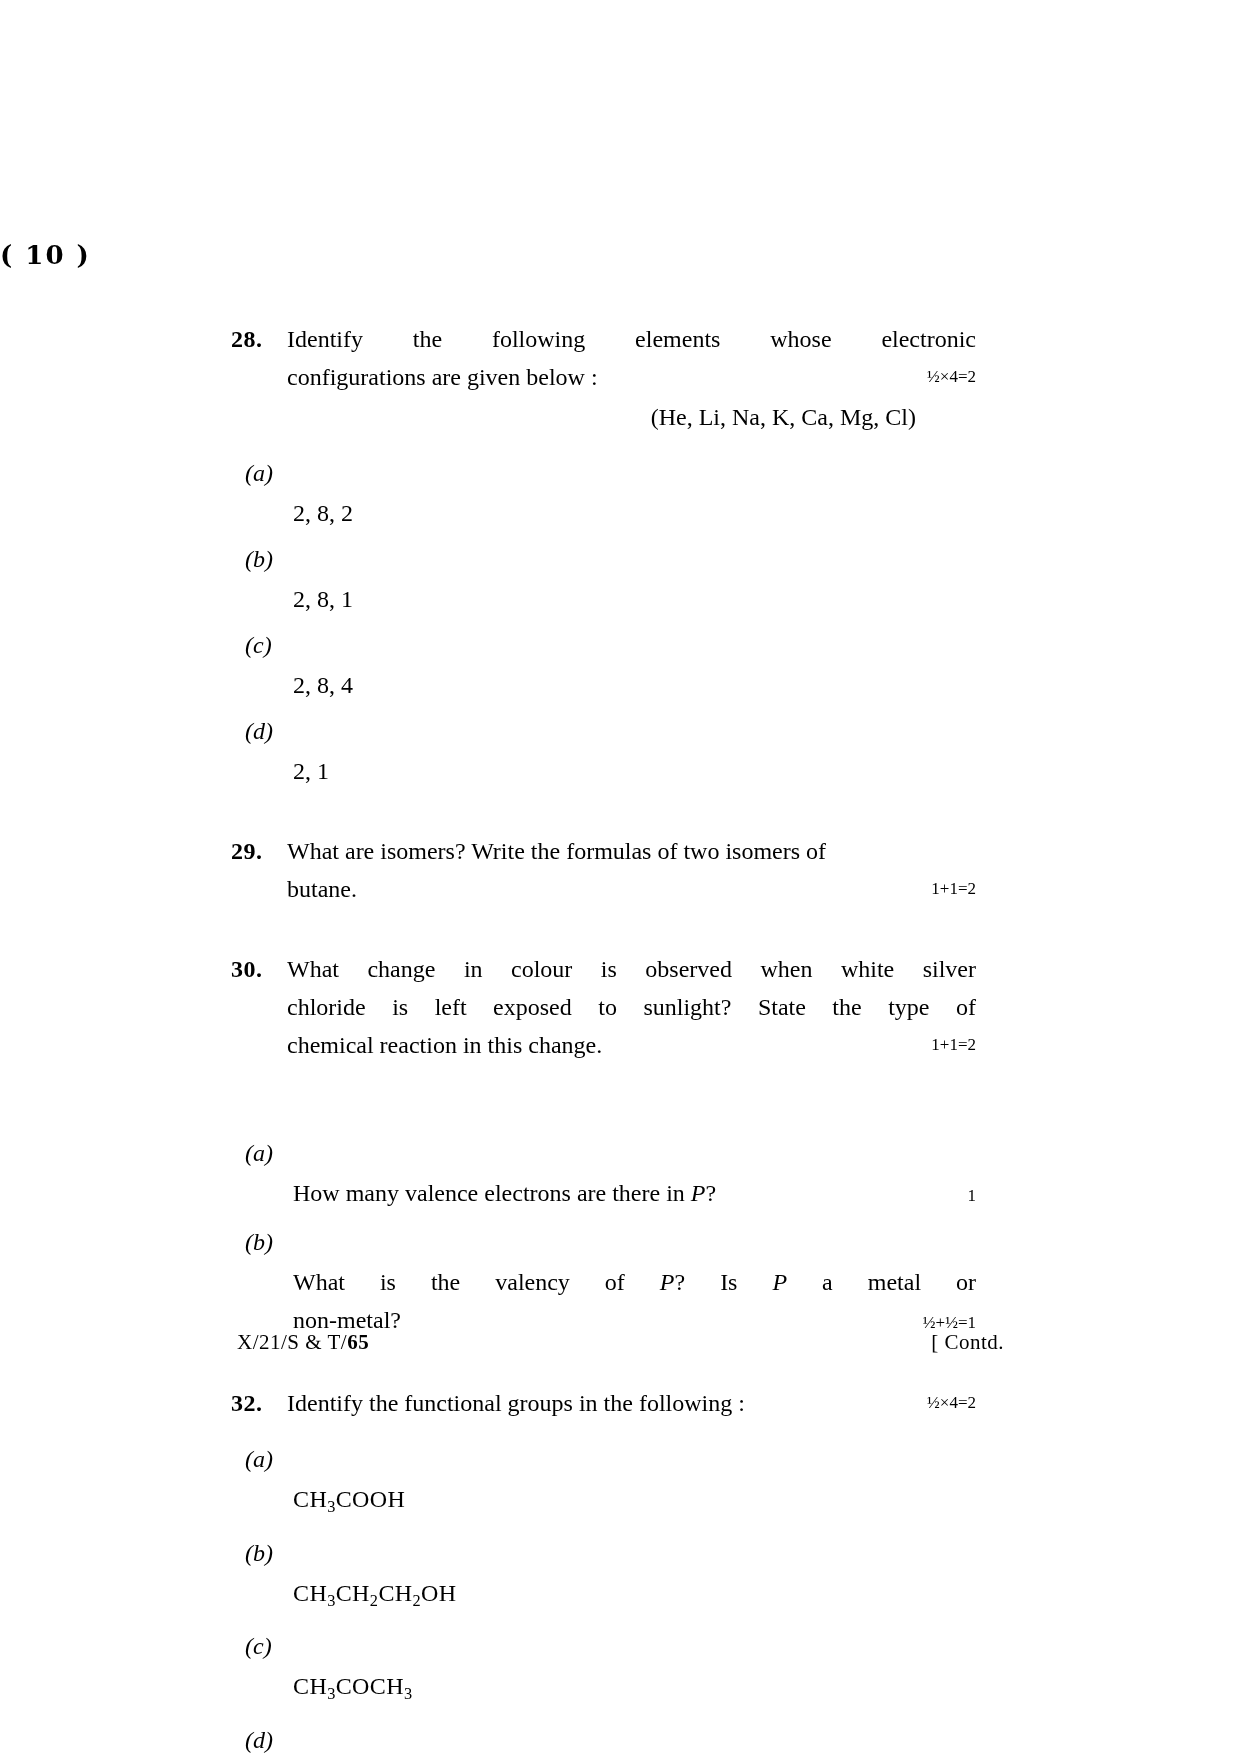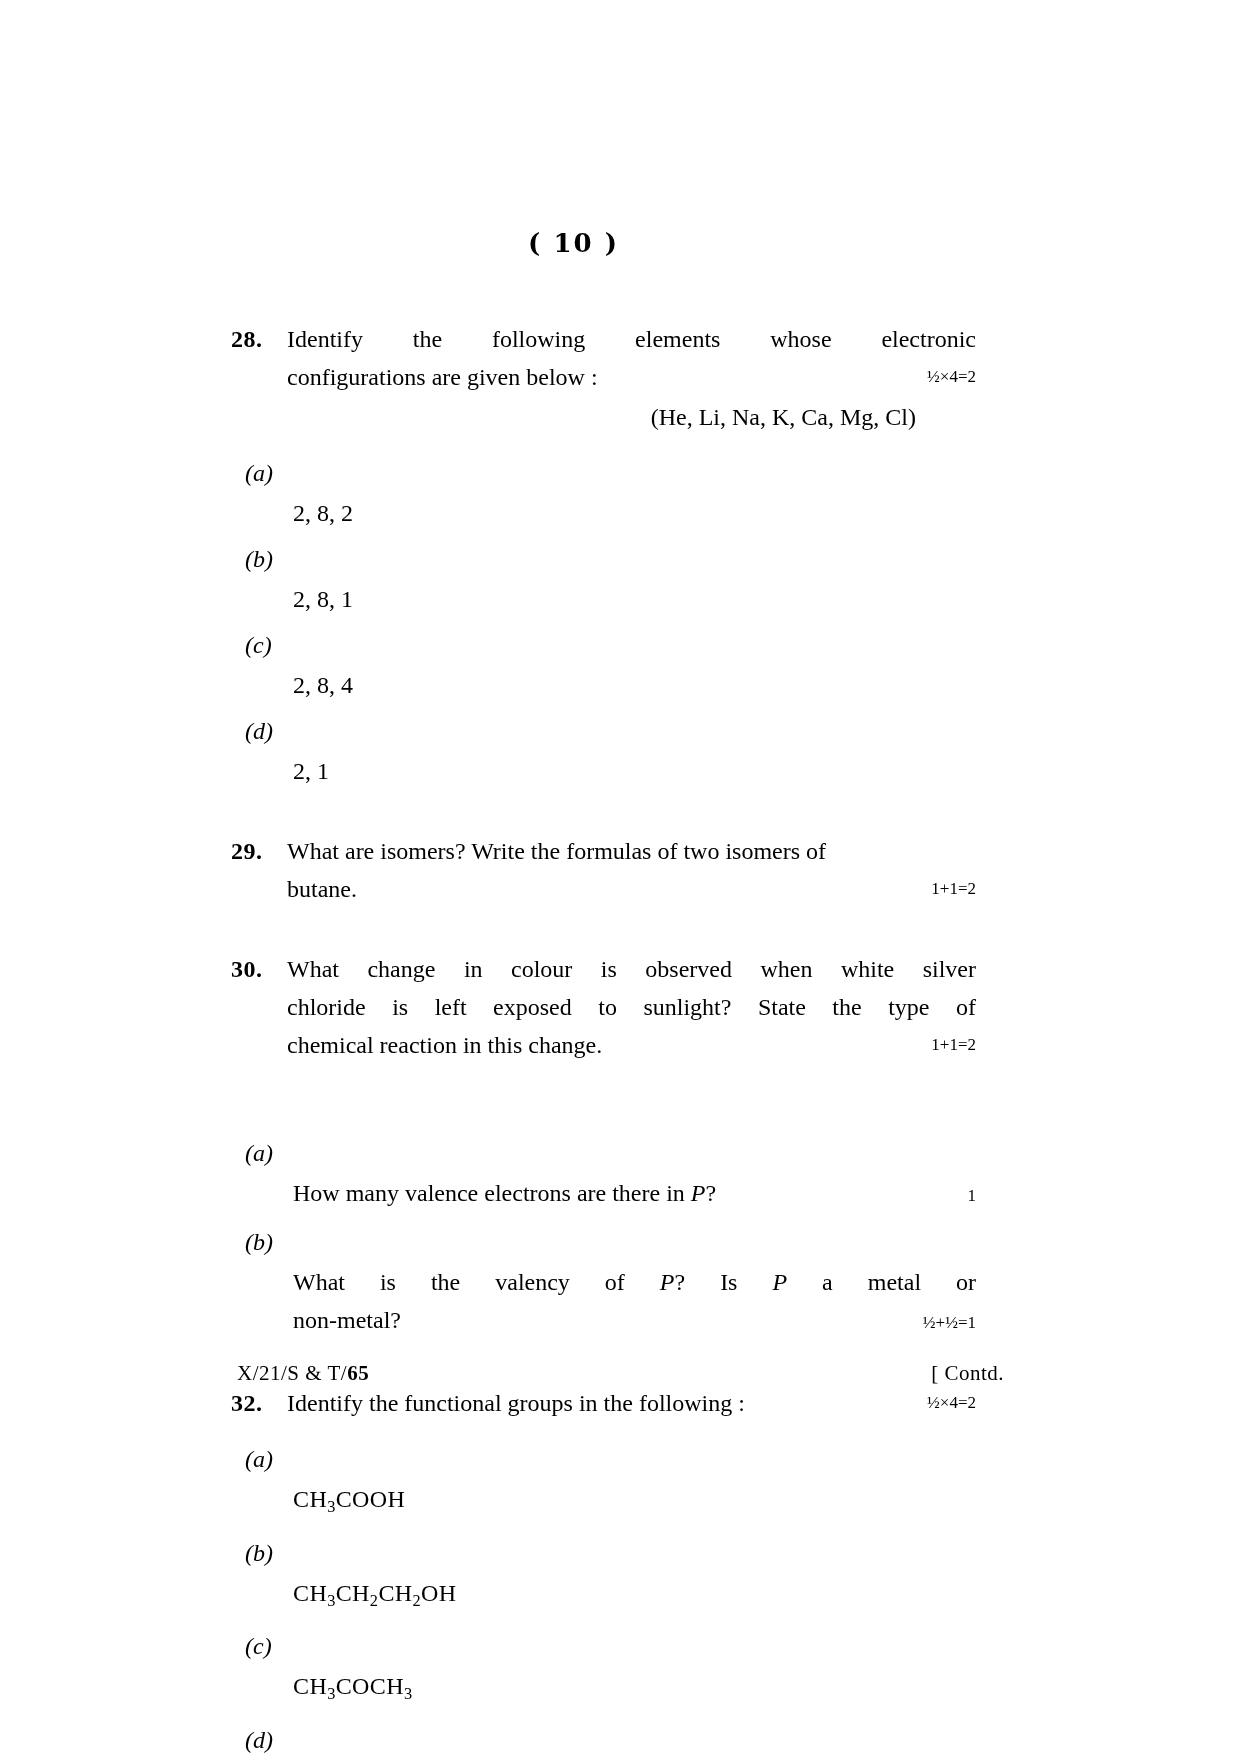--- a/index.html
+++ b/index.html
@@ -14,24 +14,24 @@
     margin: 0 auto;
     background: #ffffff;
     font-family: "Liberation Serif", "DejaVu Serif", serif;
     color: #000000;
     overflow: hidden;
   }
 
   
   .page-header {
     position: absolute;
-    top: 228px;
+    top: 240px;
     left: 0;
     width: 1147px;
-    text-align: center;
+    text-align: left;
     font-family: "DejaVu Serif", "Liberation Serif", serif;
     font-weight: bold;
     font-size: 26px;
     letter-spacing: 2px;
   }
 
   
   .content {
     position: absolute;
     top: 320px;
@@ -133,21 +133,21 @@
   .footer {
     position: absolute;
     left: 237px;
     right: 237px;
     top: 1330px;
     display: flex;
     justify-content: space-between;
     align-items: baseline;
     font-size: 21px;
   }
-  .footer-left { letter-spacing: 0.5px; margin-top: 31px; }
+  .footer-left { letter-spacing: 0.5px; }
   .footer-left b { font-weight: bold; }
   .footer-right { letter-spacing: 0.5px; }
 </style>
 </head>
 <body>
 
 <div class="page">
 
   <div class="page-header">(  10  )</div>
 

